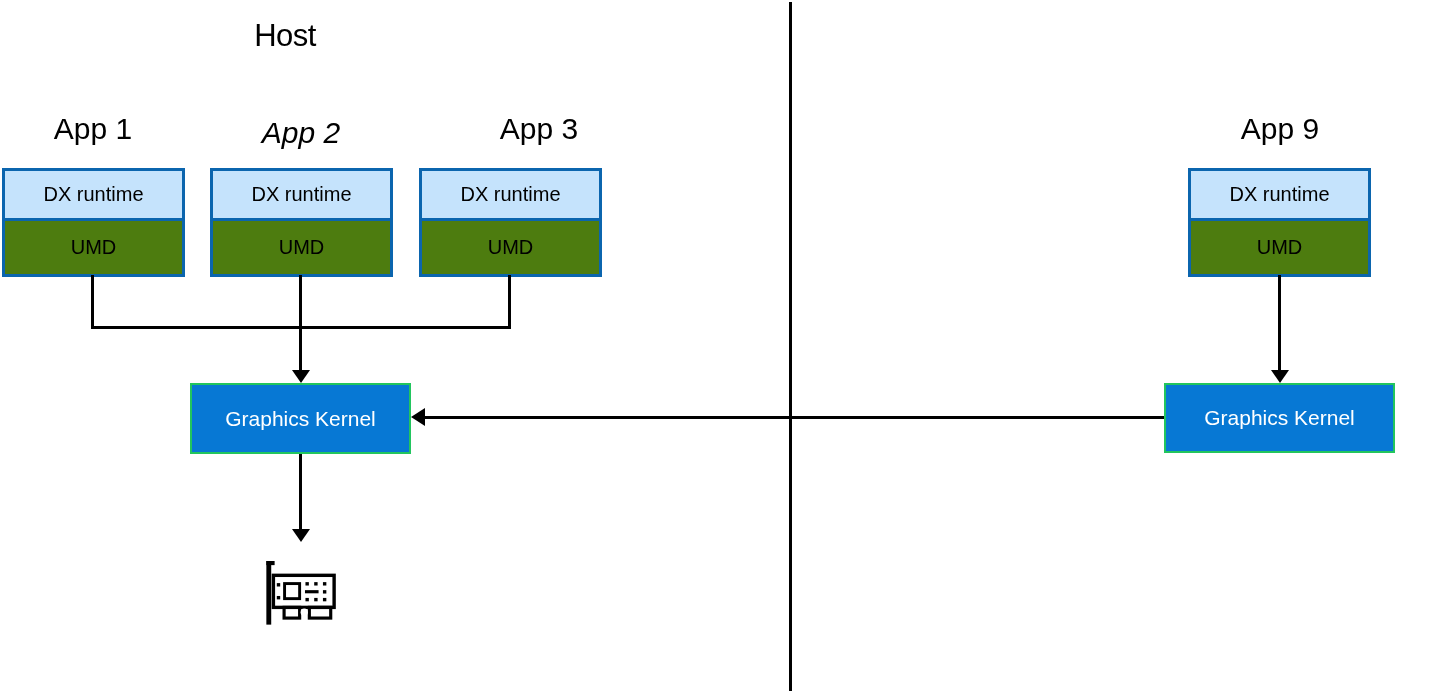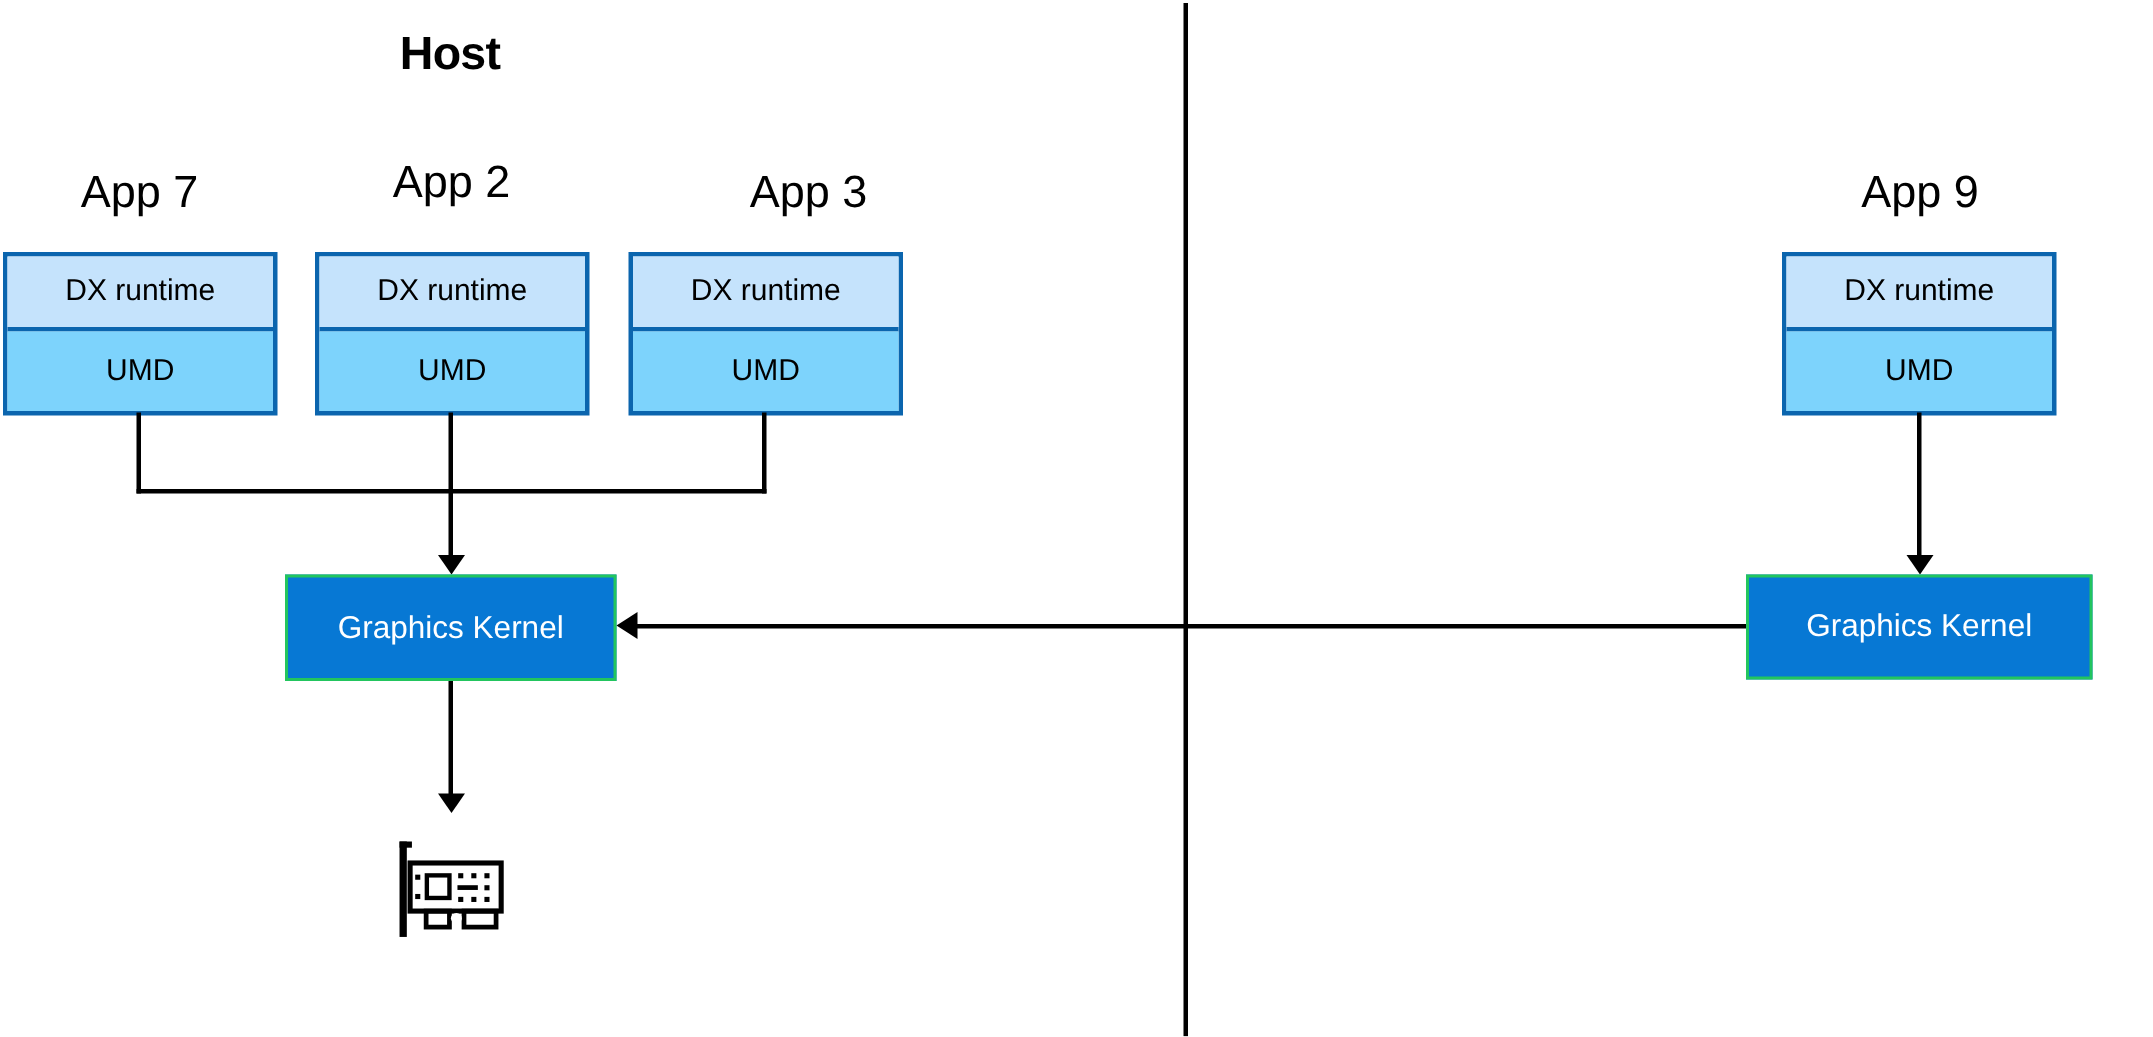--- a/index.html
+++ b/index.html
@@ -34,21 +34,21 @@
     font-size:20px;
   }
   .cell.dx{
     height:50px;
     background:#c5e3fc;
     border-bottom:3px solid #0b65ae;
     box-sizing:border-box;
   }
   .cell.umd{
     flex:1;
-    background:#7dd3fc;
+    background:#4d7c0f;
   }
   .kernel{
     background:#0778d4;
     border:2px solid #22c55e;
     box-sizing:border-box;
     display:flex;align-items:center;justify-content:center;
     color:#fff;font-size:21px;
   }
   .line{background:#000;}
   .arrow-down{
@@ -62,26 +62,26 @@
     border-top:9px solid transparent;
     border-bottom:9px solid transparent;
     border-right:14px solid #000;
   }
 </style>
 </head>
 <body>
 
 <div id="canvas">
 
-  <div class="abs panel-title" style="left:300px;top:18px;font-weight:bold;">Host</div>
+  <div class="abs panel-title" style="left:285px;top:18px;">Host</div>
 
   <div class="abs line" style="left:789px;top:2px;width:3px;height:689px;"></div>
 
-  <div class="abs app-label" style="left:93px;top:112px;">App 7</div>
-  <div class="abs app-label" style="left:301px;top:105px;">App 2</div>
+  <div class="abs app-label" style="left:93px;top:112px;">App 1</div>
+  <div class="abs app-label" style="left:301px;top:116px;font-style:italic;">App 2</div>
   <div class="abs app-label" style="left:510px;top:112px;margin-left:29px;">App 3</div>
   <div class="abs app-label" style="left:1280px;top:112px;">App 9</div>
 
   <div class="abs stack" style="left:2px;top:168px;">
     <div class="cell dx">DX runtime</div>
     <div class="cell umd">UMD</div>
   </div>
 
   <div class="abs stack" style="left:210px;top:168px;">
     <div class="cell dx">DX runtime</div>

